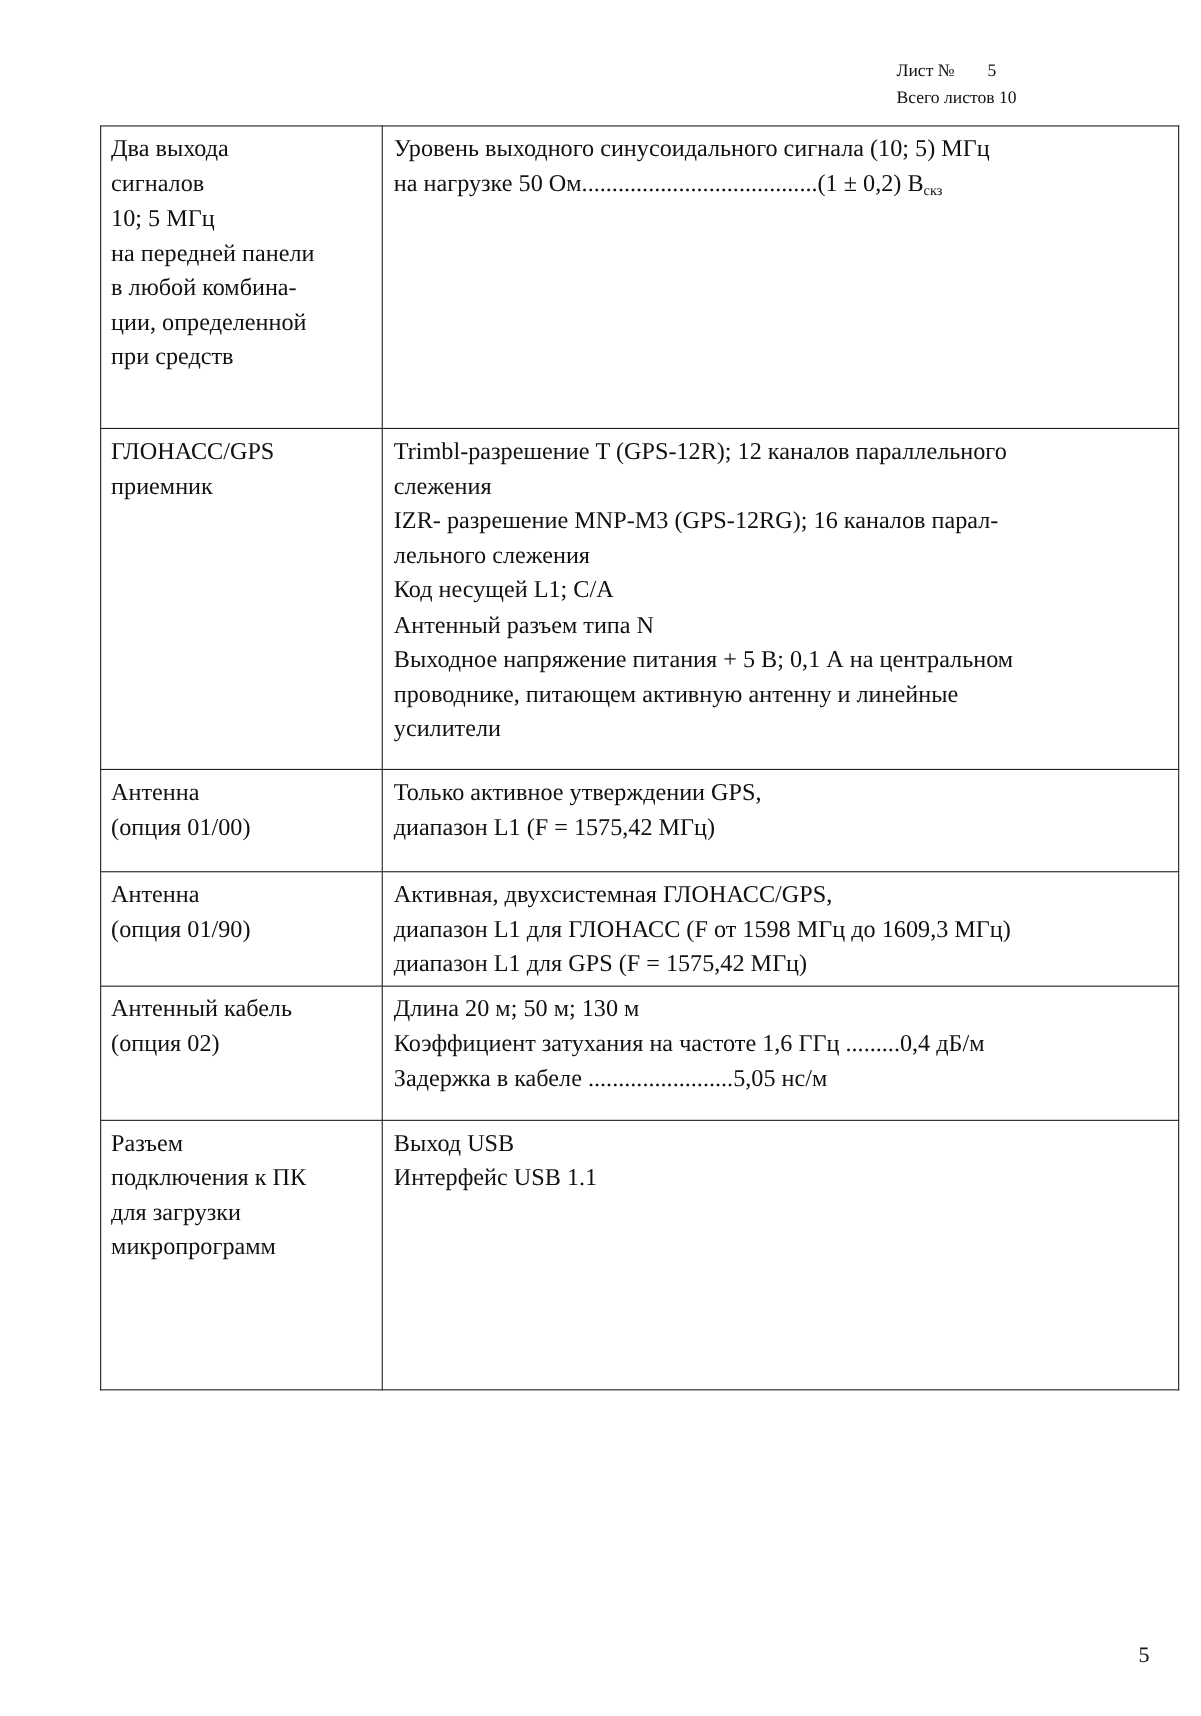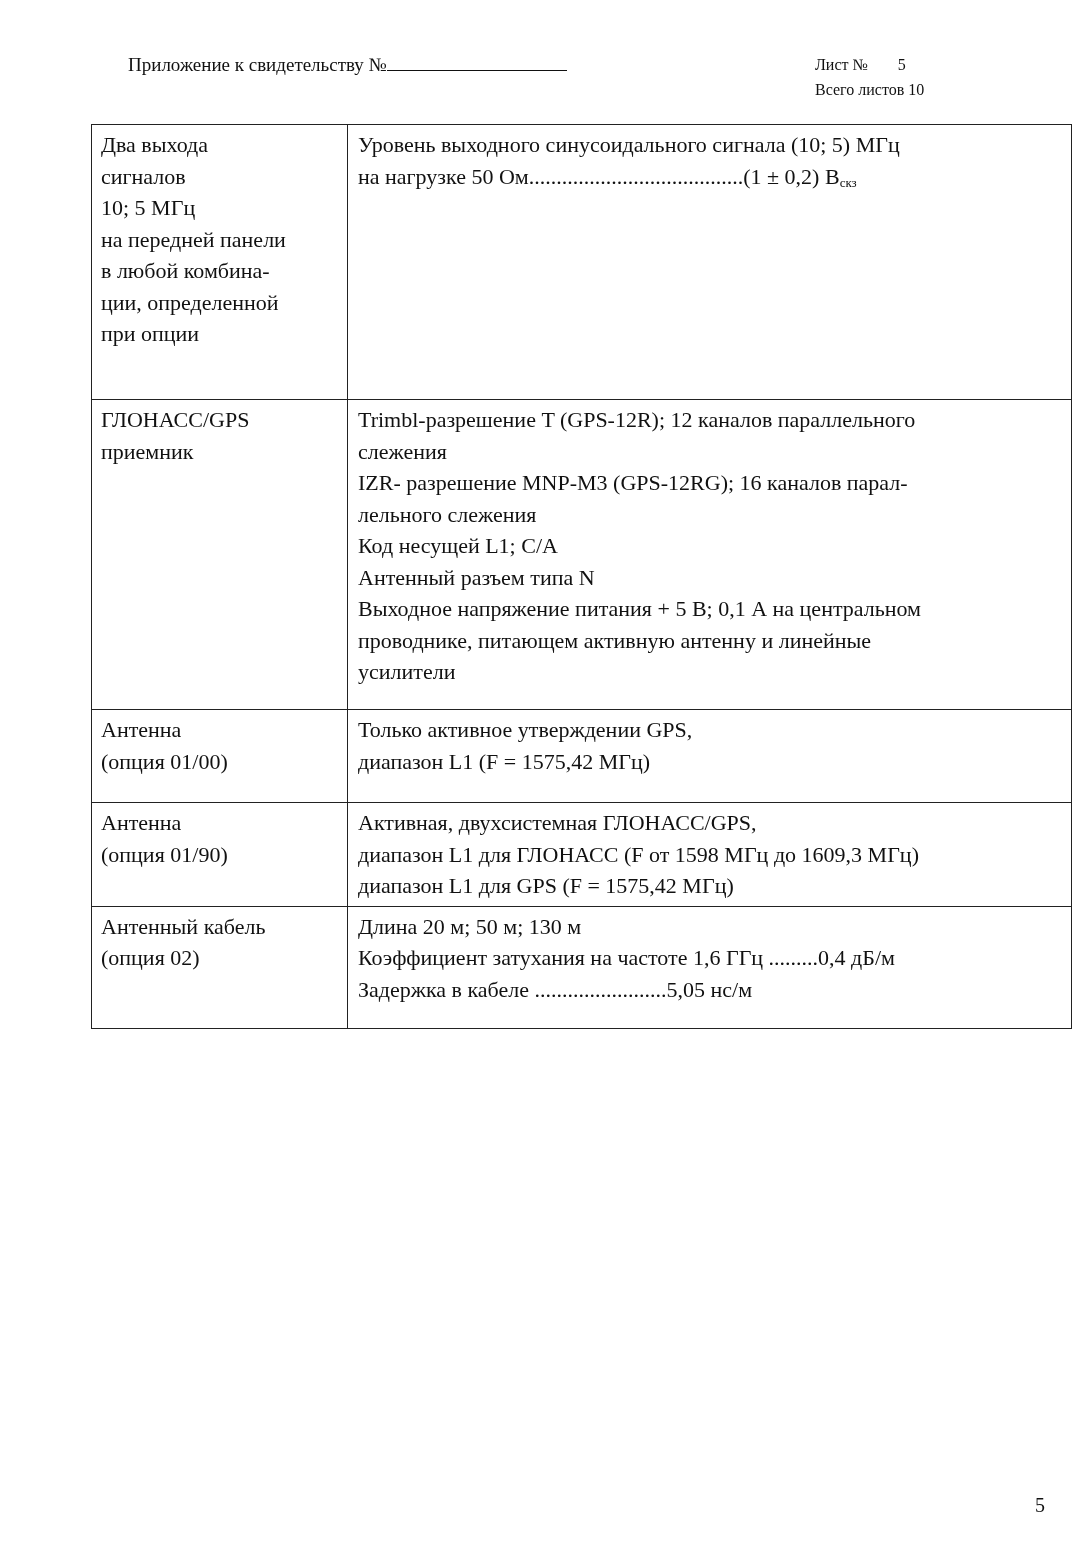--- a/index.html
+++ b/index.html
@@ -14,63 +14,60 @@
     .hdr-left .blank {
       display: inline-block; width: 180px; border-bottom: 1px solid #111;
       height: 18px; vertical-align: baseline;
     }
     .hdr-right {
       position: absolute; left: 815px; top: 52px;
       font-size: 16px; line-height: 25px;
     }
     .hdr-right .sheet-num { display: inline-block; margin-left: 30px; }
     table.spec {
-      position: absolute; left: 91px; top: 124px; width: 981px;
+      position: absolute; left: 91px; top: 114px; width: 981px;
       border-collapse: collapse; table-layout: fixed;
       font-size: 22px; line-height: 31.5px;
     }
     table.spec td {
       border: 1.6px solid #222; vertical-align: top;
       padding: 4px 8px 4px 9px;
     }
     table.spec td.name { width: 238px; }
     table.spec td.desc { padding-left: 10px; }
     .line { display: block; white-space: nowrap; }
     sub.small { font-size: 13px; vertical-align: -3px; }
     .page-num {
       position: absolute; left: 1035px; top: 1494px; font-size: 20px;
     }
   </style>
 </head>
 <body>
 
 <div class="hdr-left">
-  <div>
-    <span>Приложение к свидетельству №</span><span class="blank"></span>
-  </div>
 </div>
 
 <div class="hdr-right">
   <div>
     <span>Лист №</span><span class="sheet-num">5</span>
   </div>
   <div>Всего листов 10</div>
 </div>
 
 <table class="spec">
   <tbody>
     <tr style="height:275px">
       <td class="name">
           <span class="line">Два выхода</span>
           <span class="line">сигналов</span>
           <span class="line">10; 5 МГц</span>
           <span class="line">на передней панели</span>
           <span class="line">в любой комбина-</span>
           <span class="line">ции, определенной</span>
-          <span class="line">при опции</span>
+          <span class="line">при средств</span>
         </td>
       <td class="desc">
           <span class="line">Уровень выходного синусоидального сигнала (10; 5) МГц</span>
           <span class="line">на нагрузке 50 Ом.......................................(1 ± 0,2) В<sub class="small">скз</sub></span>
         </td>
     </tr>
     <tr style="height:310px">
       <td class="name">
           <span class="line">ГЛОНАСС/GPS</span>
           <span class="line">приемник</span>
@@ -112,16 +109,28 @@
       <td class="name">
           <span class="line">Антенный кабель</span>
           <span class="line">(опция 02)</span>
         </td>
       <td class="desc">
           <span class="line">Длина 20 м; 50 м; 130 м</span>
           <span class="line">Коэффициент затухания на частоте 1,6 ГГц .........0,4 дБ/м</span>
           <span class="line">Задержка в кабеле ........................5,05 нс/м</span>
         </td>
     </tr>
+    <tr style="height:245px">
+      <td class="name">
+          <span class="line">Разъем</span>
+          <span class="line">подключения к ПК</span>
+          <span class="line">для загрузки</span>
+          <span class="line">микропрограмм</span>
+        </td>
+      <td class="desc">
+          <span class="line">Выход USB</span>
+          <span class="line">Интерфейс USB 1.1</span>
+        </td>
+    </tr>
   </tbody>
 </table>
 
 <div class="page-num">5</div>
 
 </body></html>

